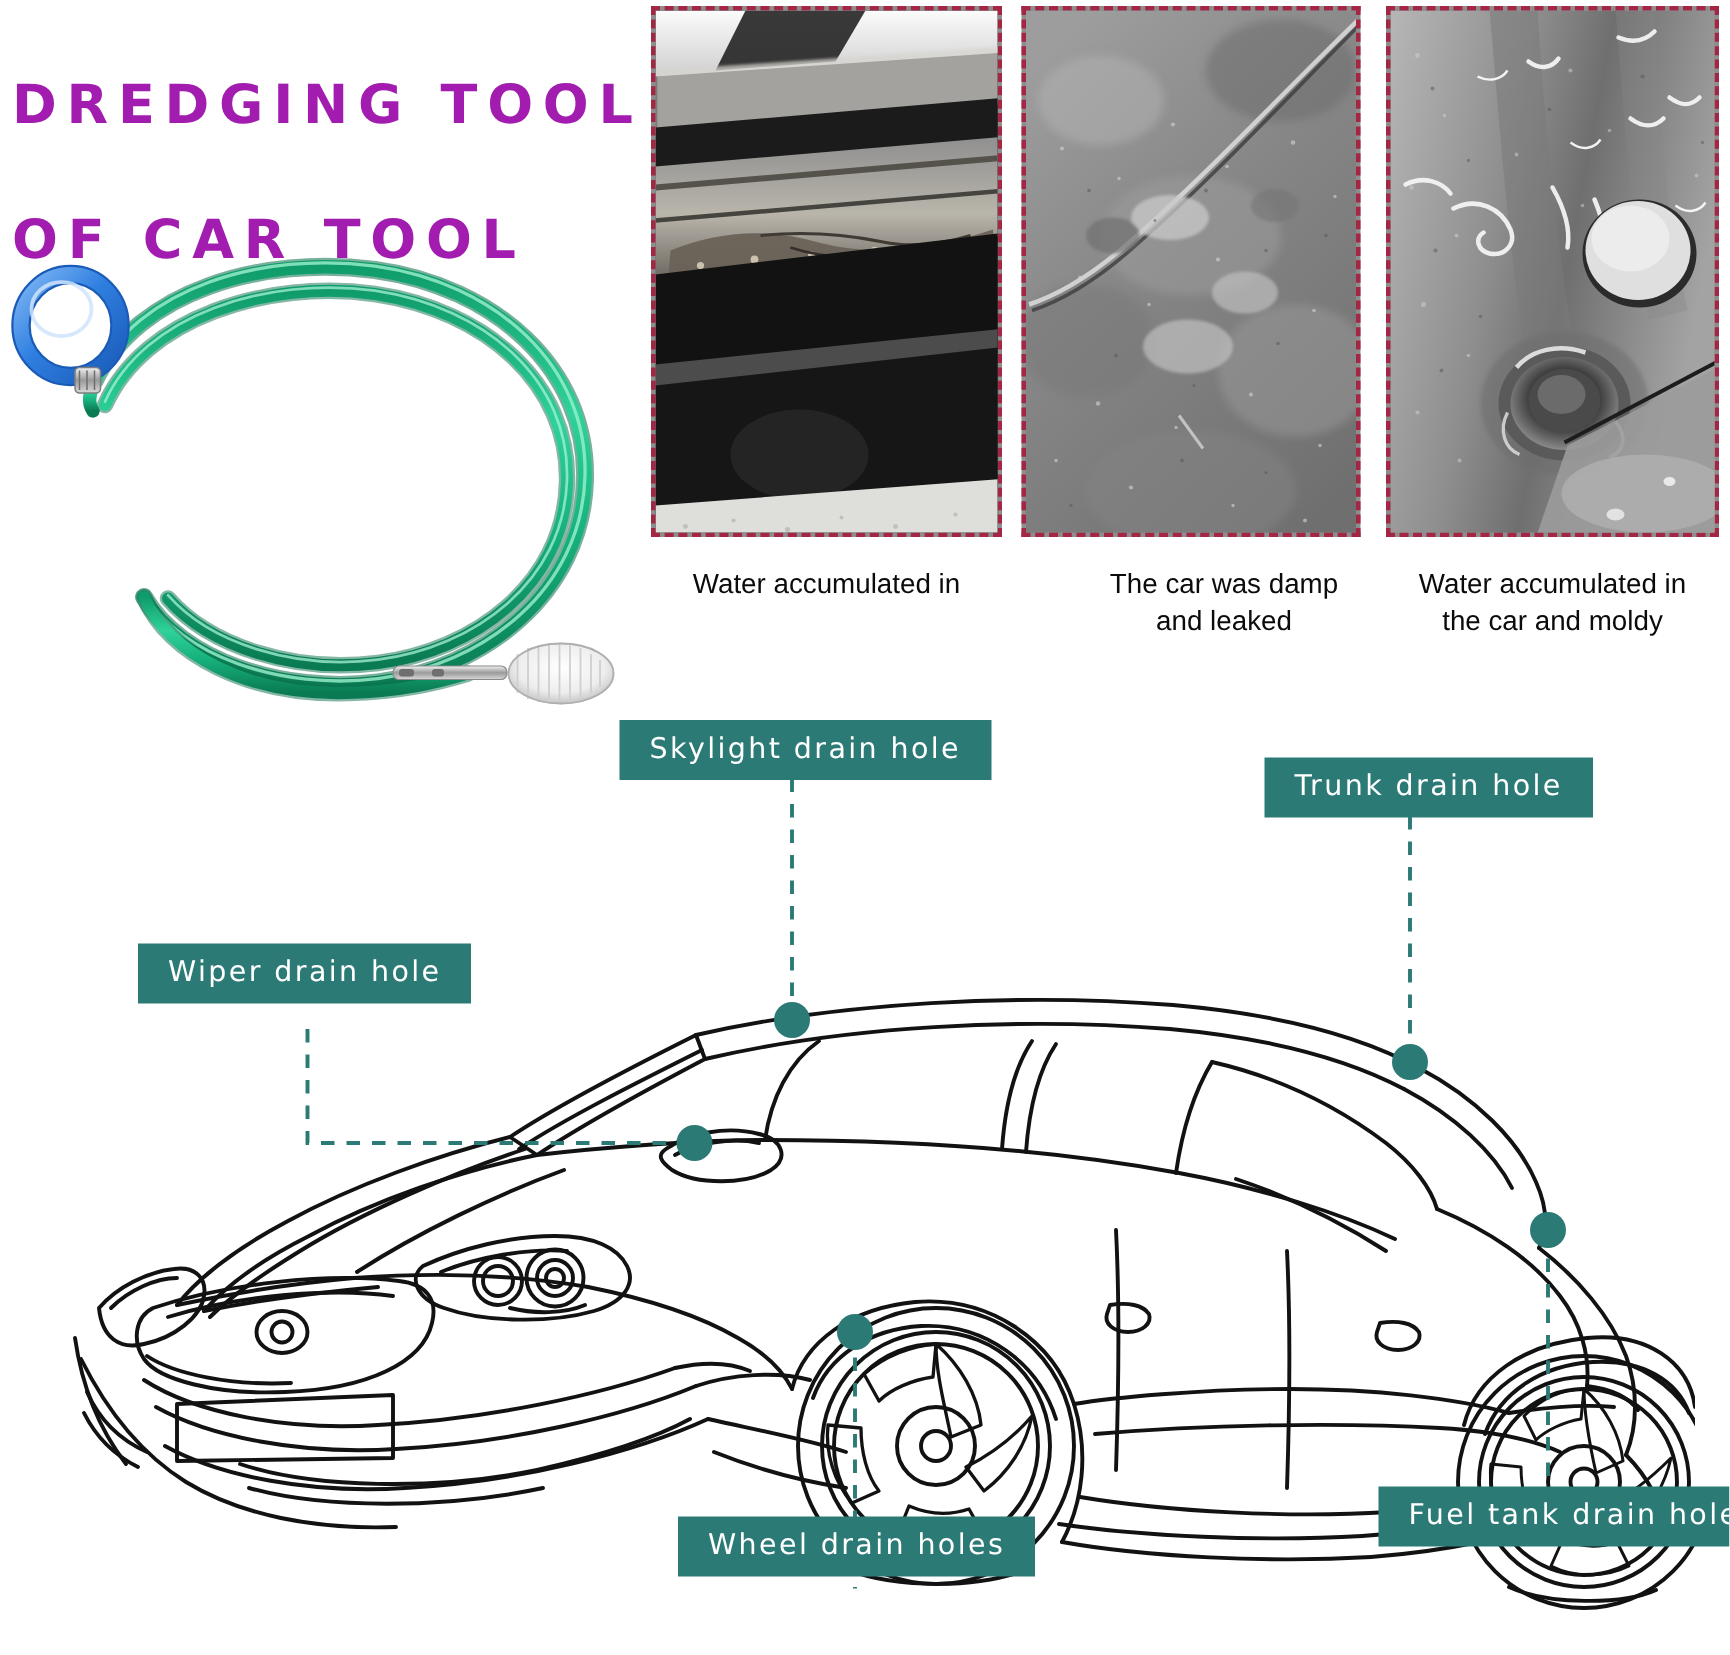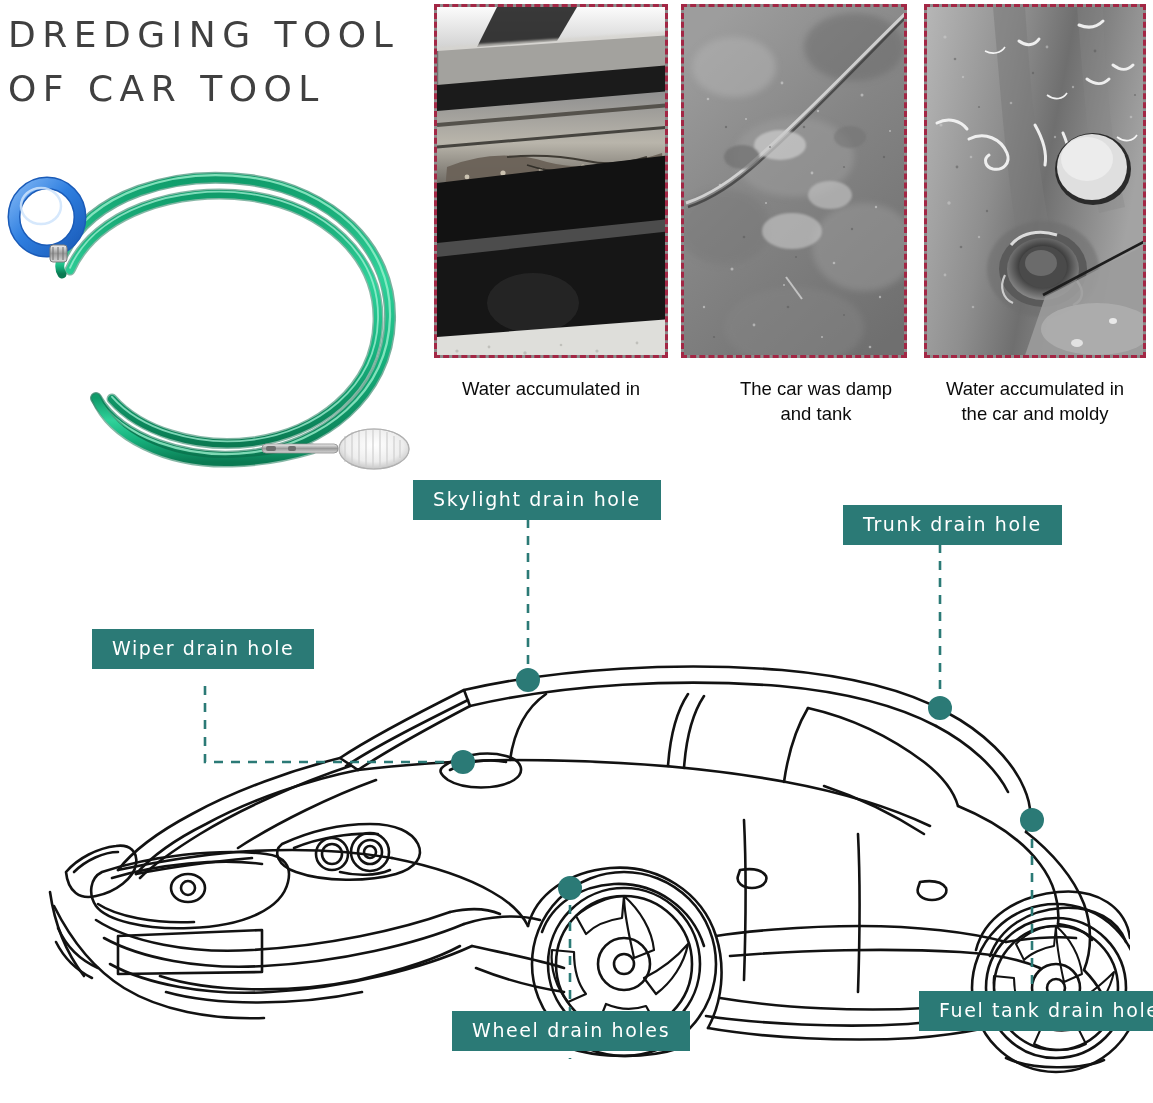--- a/index.html
+++ b/index.html
@@ -20,26 +20,27 @@
 
   
   #title-block {
     position: absolute;
     left: 8px;
     top: 8px;
     width: 420px;
   }
   .title-line {
     font-family: "DejaVu Sans", sans-serif;
-    font-weight: 400;
+    font-weight: 700;
     font-size: 36px;
     letter-spacing: 6.5px;
-    color: #404040;
+    color: #a21caf;
     line-height: 54px;
     white-space: nowrap;
+    margin-top: 36px;
   }
 
   
   #product-figure {
     position: absolute;
     left: 0px;
     top: 150px;
     width: 420px;
     height: 345px;
   }
@@ -348,21 +349,21 @@
             <circle cx="30" cy="330" r="1.1"></circle>
           <circle cx="104" cy="300" r="1.3"></circle>
             <circle cx="160" cy="308" r="1.0"></circle>
         </g>
 
         <path d="M102 270 L118 292" stroke="#e0e0e0" stroke-width="2" opacity="0.7"></path>
       </svg>
     </div>
     <div class="photo-caption">
       <div>The car was damp</div>
-      <div>and tank</div>
+      <div>and leaked</div>
     </div>
   </div>
 
   <div class="photo-card" style="left:924px; width:222px;">
     <div class="photo-frame" style="width:222px; height:354px;">
       <svg viewBox="0 0 222 354" width="222" height="354">
         <defs>
           <linearGradient id="p3a" x1="0" y1="0" x2="1" y2="0.3">
             <stop offset="0%" stop-color="#b6b6b6"></stop>
               <stop offset="40%" stop-color="#8e8e8e"></stop>

